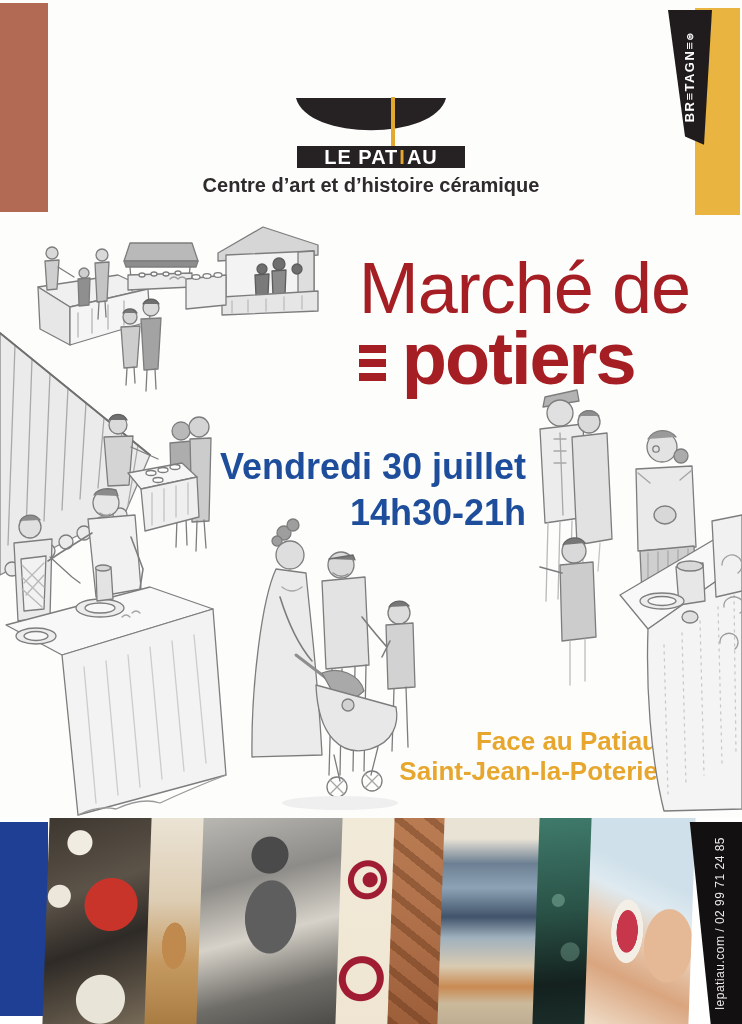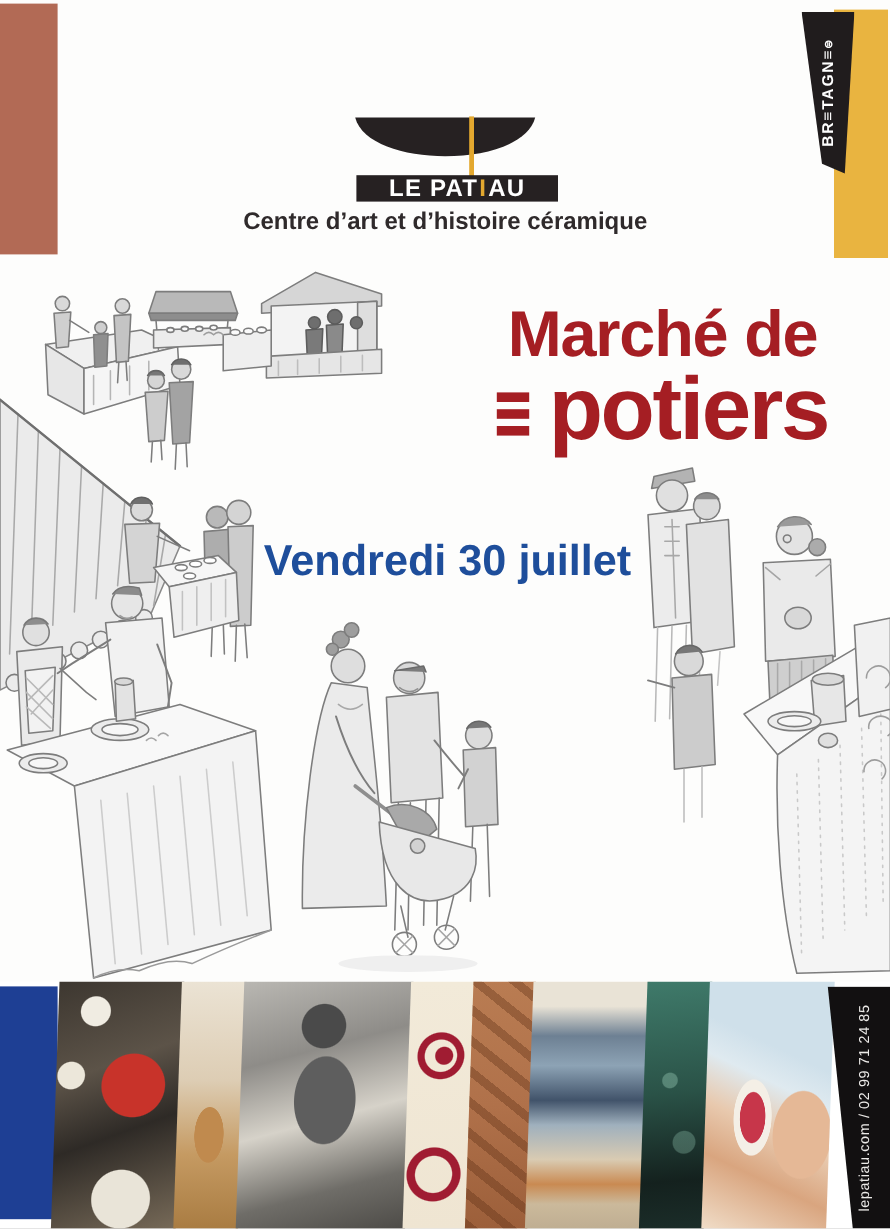--- a/index.html
+++ b/index.html
@@ -28,21 +28,21 @@
     display:flex;align-items:center;justify-content:center;
     color:#fff;font-size:20px;font-weight:bold;letter-spacing:1px;line-height:1;
   }
   .logo-band .i{color:#e3a82f;padding:0 1px;}
   .brand-subtitle{
     position:absolute;left:0;top:174px;width:742px;text-align:center;
     font-size:20px;font-weight:bold;color:#2f2a2b;letter-spacing:0;
   }
   
   .title-block{position:absolute;right:52px;top:252px;text-align:right;color:#a51e23;}
-  .title-line1{font-size:54px;font-weight:bold;line-height:1;letter-spacing:-1px;text-align:center;}
+  .title-line1{font-size:72px;font-weight:normal;line-height:1;letter-spacing:-1px;}
   .title-line2{display:flex;justify-content:flex-start;align-items:center;gap:16px;margin-top:4px;}
   .triple-bar{display:flex;flex-direction:column;gap:6px;margin-top:8px;}
   .triple-bar span{display:block;width:27px;height:8px;background:#a51e23;}
   .title-word{font-size:74px;font-weight:bold;line-height:.85;letter-spacing:-2px;}
   
   .date-block{position:absolute;right:216px;top:444px;text-align:right;color:#1e4e9b;
     font-size:36px;font-weight:bold;line-height:1.27;}
   
   .loc-block{position:absolute;right:84px;top:726px;text-align:right;color:#e7a72e;
     font-size:26px;font-weight:bold;line-height:1.16;}
@@ -122,22 +122,27 @@
           <span></span>
           <span></span>
           <span></span>
         </div>
       <div class="title-word">potiers</div>
     </div>
   </div>
 
   <div class="date-block">
     <div>Vendredi 30 juillet</div>
-  </div>
-
+    <div>14h30-21h</div>
+  </div>
+
+  <div class="loc-block">
+    <div>Face au Patiau</div>
+    <div>Saint-Jean-la-Poterie</div>
+  </div>
 
   <svg class="sketch" width="742" height="605" viewBox="0 0 742 605" fill="none" stroke="#7d7d7d" stroke-width="1.3" stroke-linejoin="round" stroke-linecap="round">
 
     <g>
       <path d="M38 72 L118 60 L148 74 L70 92 Z" fill="#f0f0f0"></path>
       <path d="M38 72 L40 114 L70 130 L70 92 Z" fill="#e7e7e7"></path>
       <path d="M70 92 L70 130 L150 106 L148 74 Z" fill="#f5f5f5"></path>
       <path d="M78 98 L78 122 M92 94 L92 118 M108 90 L108 114 M124 86 L124 110" stroke="#b5b5b5"></path>
       <circle cx="52" cy="38" r="6" fill="#d9d9d9"></circle>
       <path d="M45 46 L59 45 L57 74 L47 75 Z" fill="#cfcfcf"></path>

